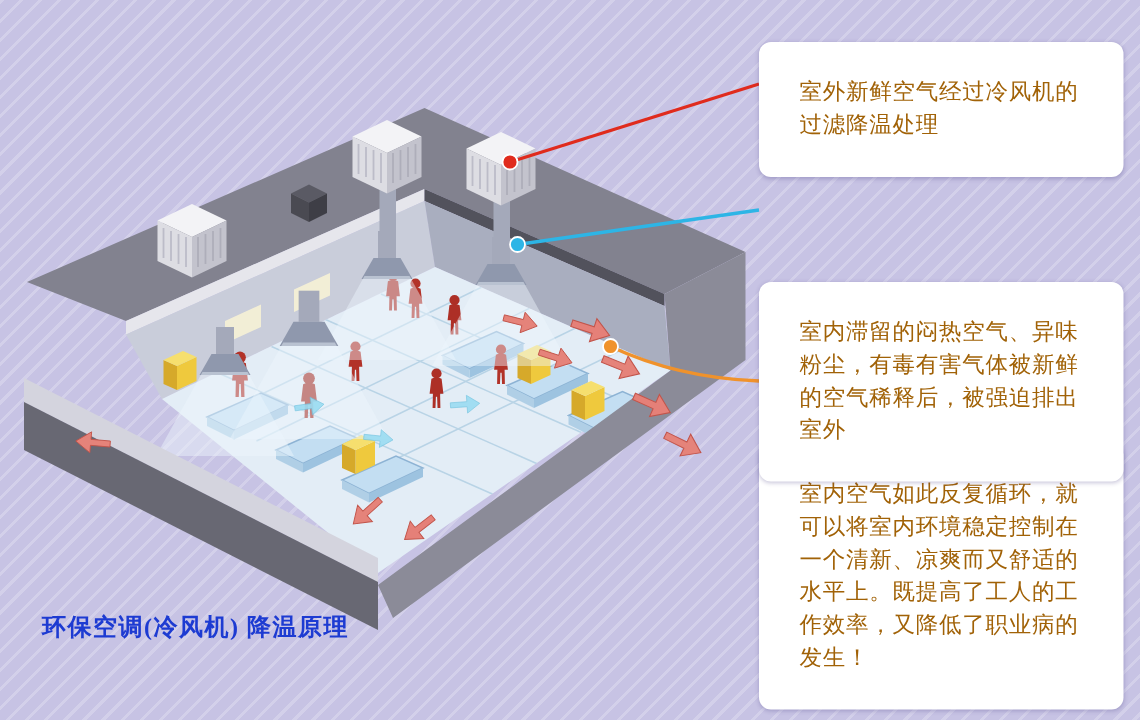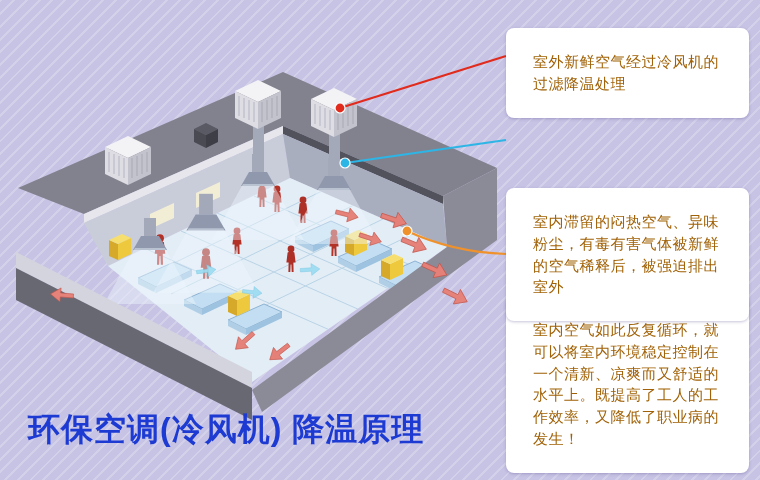--- a/index.html
+++ b/index.html
@@ -20,22 +20,23 @@
   .callout-text{
     margin:16px;color:#a16207;font-size:15px;line-height:1.45;
     letter-spacing:.5px;
   }
   .c1{top:28px;}
   .c2{top:112px;}
   .c3{top:188px;}
   .c4{top:296px;}
   .title{
     position:absolute;left:28px;top:408px;margin:0;
-    font-size:32px;font-weight:800;color:#1d3bd2;letter-spacing:1px;
+    font-size:16px;font-weight:800;color:#1d3bd2;letter-spacing:1px;
     white-space:nowrap;
+    font-family:Liberation Serif, serif;
   }
 </style>
 </head>
 <body>
 
 <div class="stage">
 
   <svg class="scene" width="760" height="480" viewBox="0 0 760 480">
     <defs>
       <clipPath id="floorClip">

